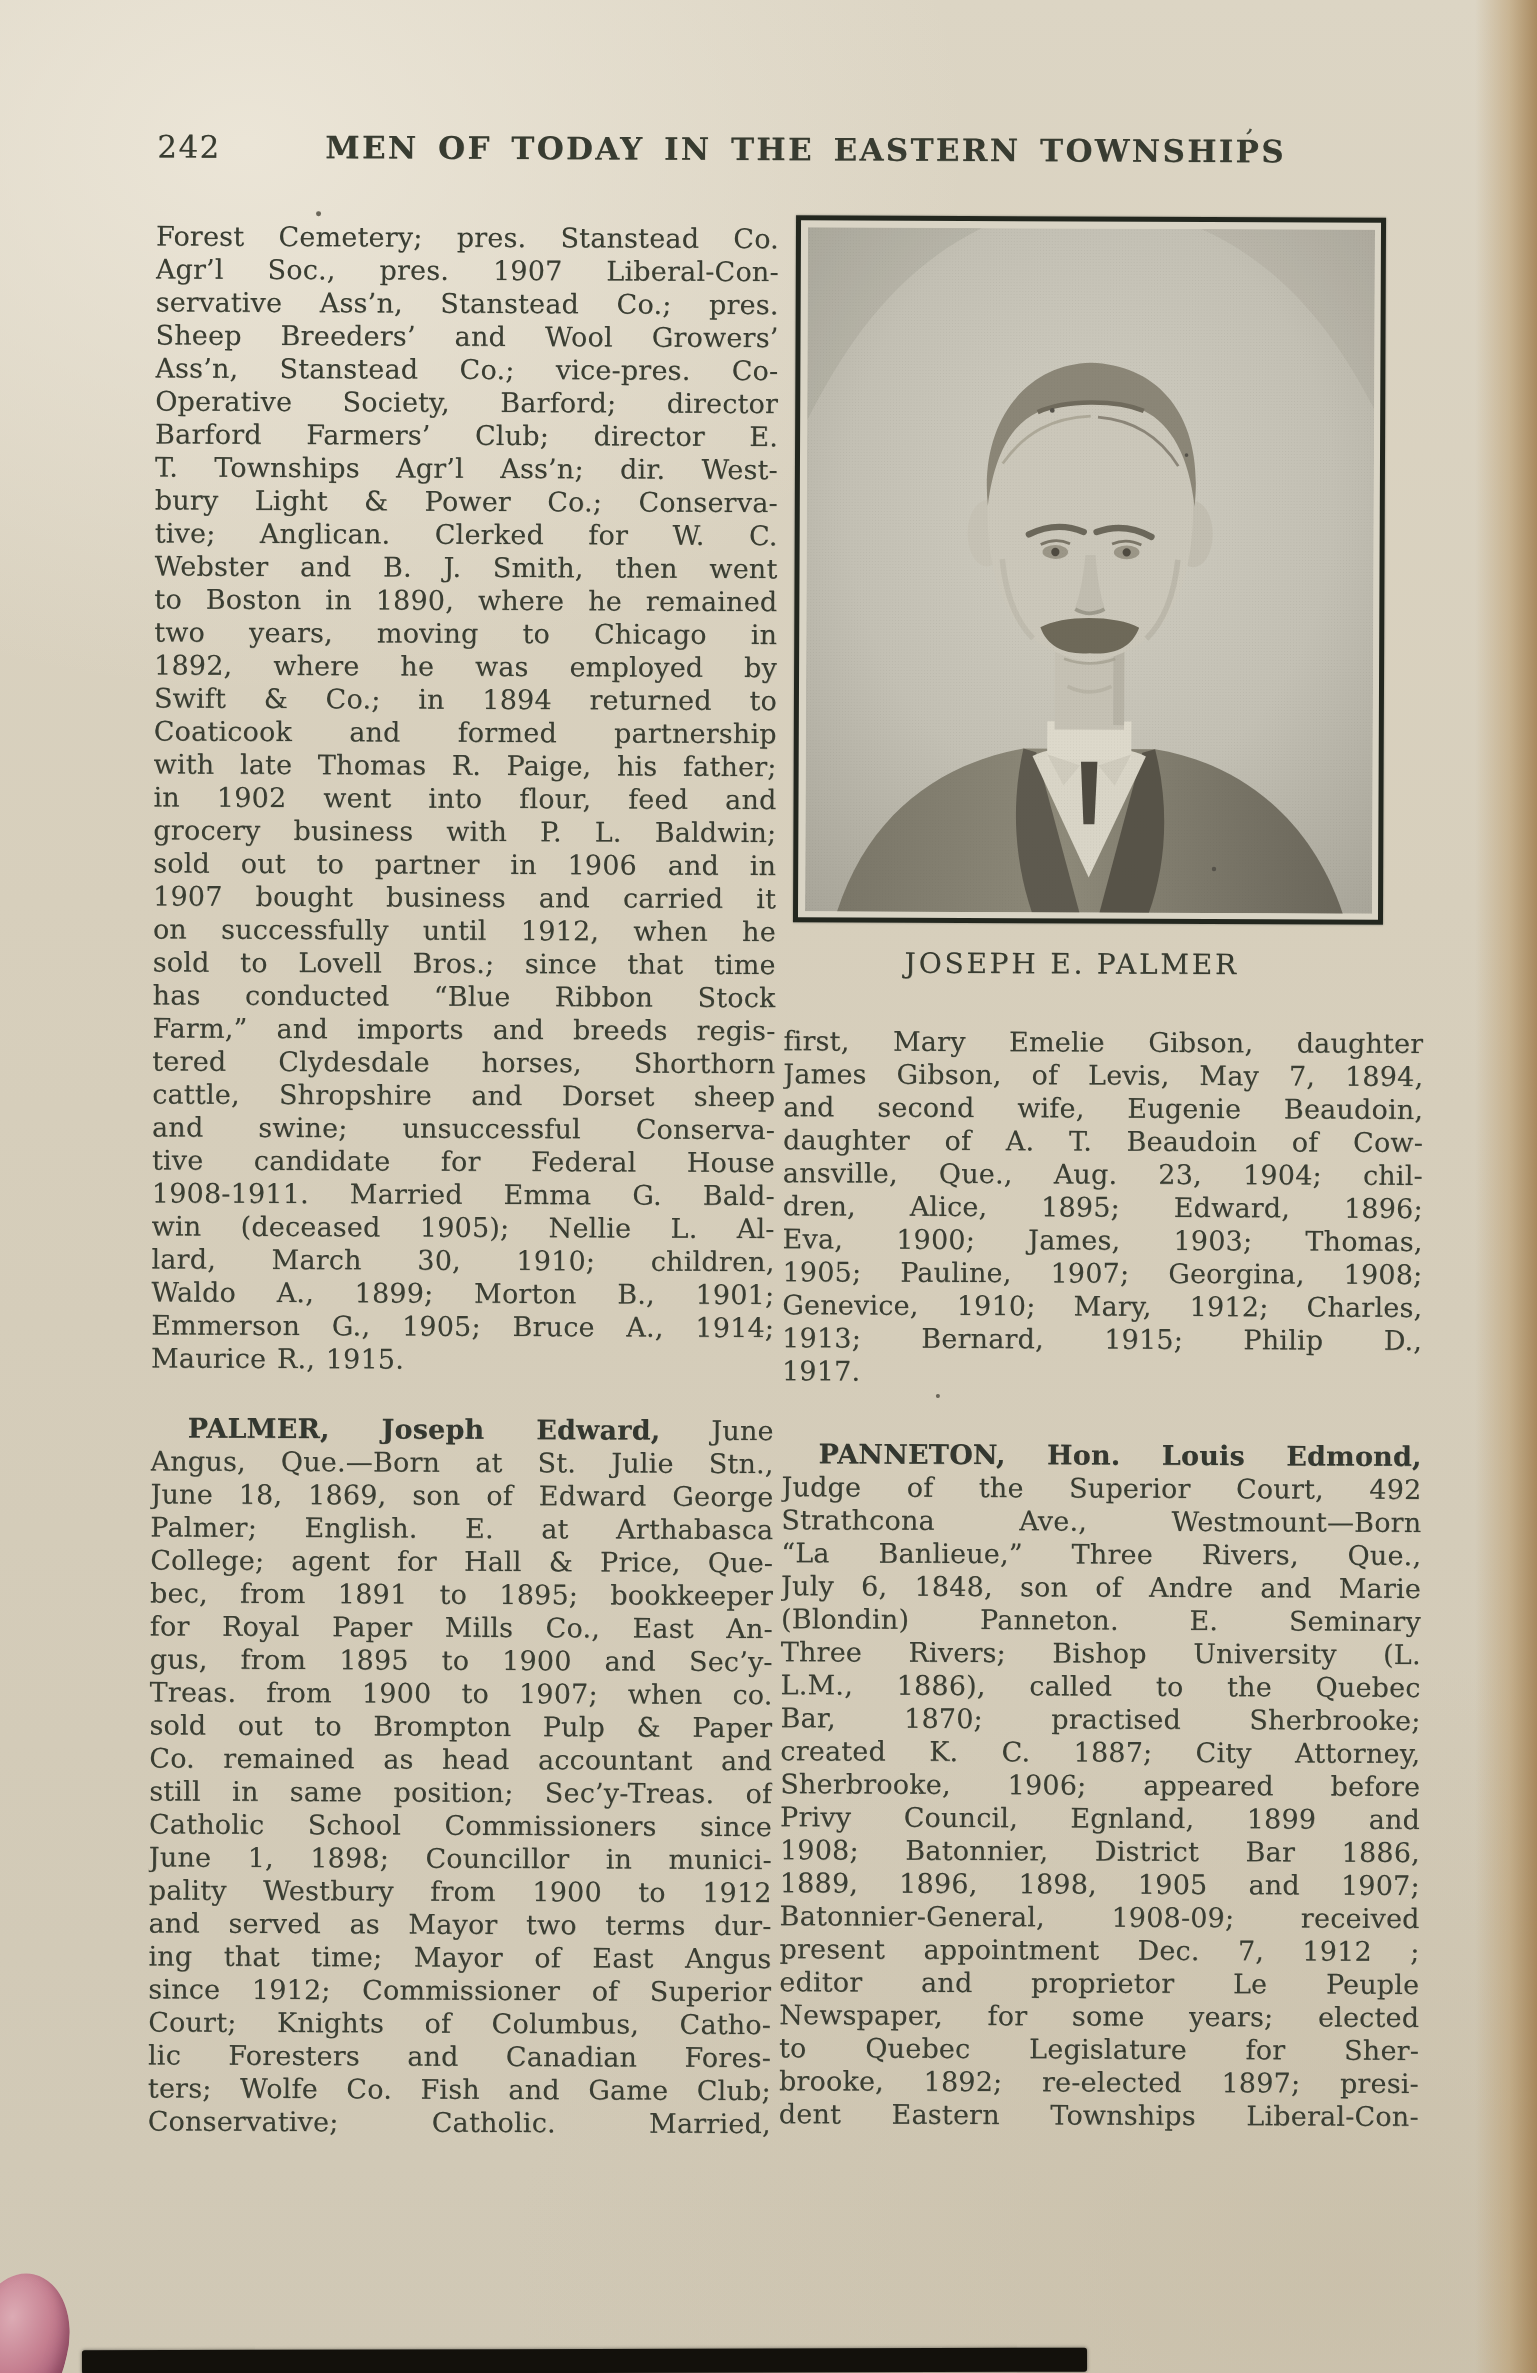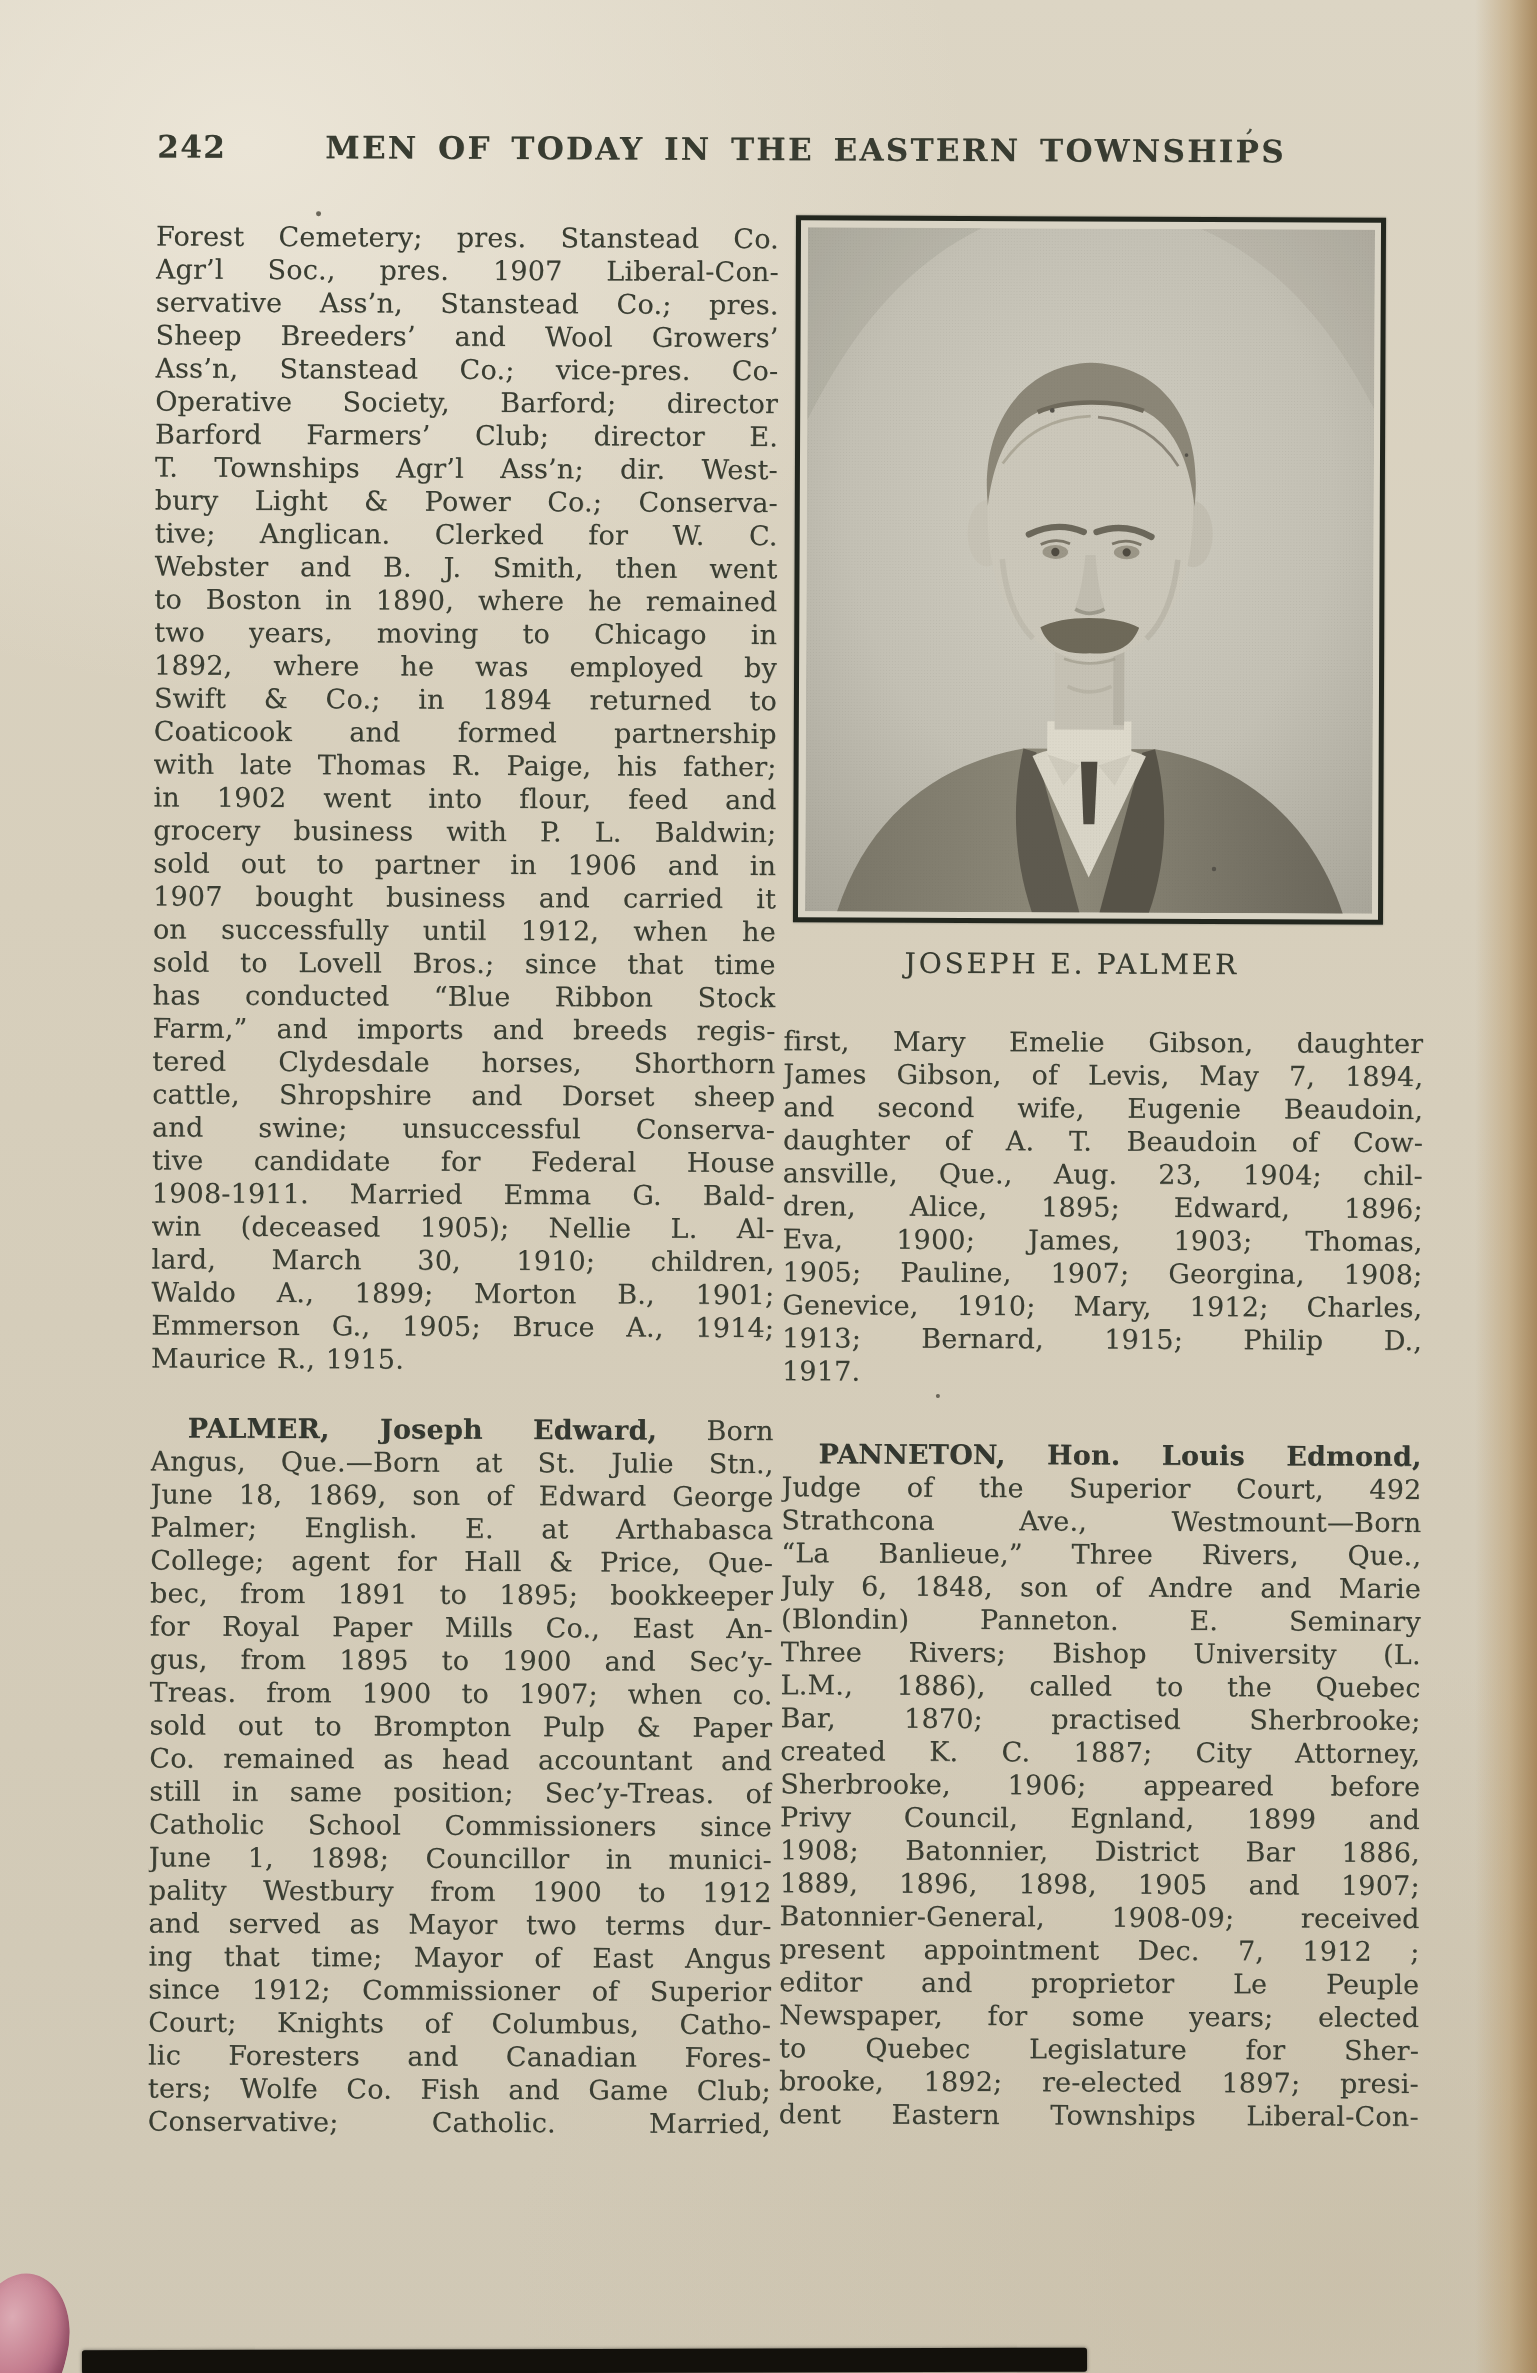--- a/index.html
+++ b/index.html
@@ -7,21 +7,21 @@
     width:1537px;height:2373px;position:relative;overflow:hidden;
     background:
       radial-gradient(1165px 886px at 16% 6%, rgba(236,230,216,0.95), rgba(236,230,216,0) 62%),
       radial-gradient(1398px 1025px at 88% 96%, rgba(197,186,162,0.55), rgba(197,186,162,0) 60%),
       linear-gradient(180deg,#dcd5c4 0%, #d7cfbc 38%, #d0c8b5 100%);
     font-family:"DejaVu Serif","Liberation Serif",serif;
   }
   .content{position:absolute;inset:0;transform:rotate(0.25deg);transform-origin:48% 0;}
   .pagenum{
     position:absolute;left:158px;top:131px;
-    font-size:31px;font-weight:700;letter-spacing:1.4px;color:#383c31;
+    font-size:31px;font-weight:400;letter-spacing:1.4px;color:#383c31;
     text-shadow:0.3px 0.3px 0.5px rgba(48,50,42,0.4);
   }
   .htitle{
     position:absolute;left:326px;top:131px;
     font-size:31px;font-weight:700;letter-spacing:2.3px;word-spacing:6.5px;color:#383c31;
     white-space:nowrap;
     text-shadow:0.3px 0.3px 0.5px rgba(48,50,42,0.4);
   }
   .stray-mark{position:absolute;left:1244px;top:121px;font-size:26px;color:#4a4e42;transform:rotate(14deg);}
   .col{
@@ -113,21 +113,21 @@
         <div class="line">and swine; unsuccessful Conserva-</div>
         <div class="line">tive candidate for Federal House</div>
         <div class="line">1908-1911. Married Emma G. Bald-</div>
         <div class="line">win (deceased 1905); Nellie L. Al-</div>
         <div class="line">lard, March 30, 1910; children,</div>
         <div class="line">Waldo A., 1899; Morton B., 1901;</div>
         <div class="line">Emmerson G., 1905; Bruce A., 1914;</div>
         <div class="line last">Maurice R., 1915.</div>
       </div>
       <div class="para indent">
-        <div class="line"><span class="lead">PALMER, Joseph Edward,</span><span> Born</span></div>
+        <div class="line"><span class="lead">PALMER, Joseph Edward,</span><span> June</span></div>
         <div class="line">Angus, Que.—Born at St. Julie Stn.,</div>
         <div class="line">June 18, 1869, son of Edward George</div>
         <div class="line">Palmer; English. E. at Arthabasca</div>
         <div class="line">College; agent for Hall &amp; Price, Que-</div>
         <div class="line">bec, from 1891 to 1895; bookkeeper</div>
         <div class="line">for Royal Paper Mills Co., East An-</div>
         <div class="line">gus, from 1895 to 1900 and Sec’y-</div>
         <div class="line">Treas. from 1900 to 1907; when co.</div>
         <div class="line">sold out to Brompton Pulp &amp; Paper</div>
         <div class="line">Co. remained as head accountant and</div>

